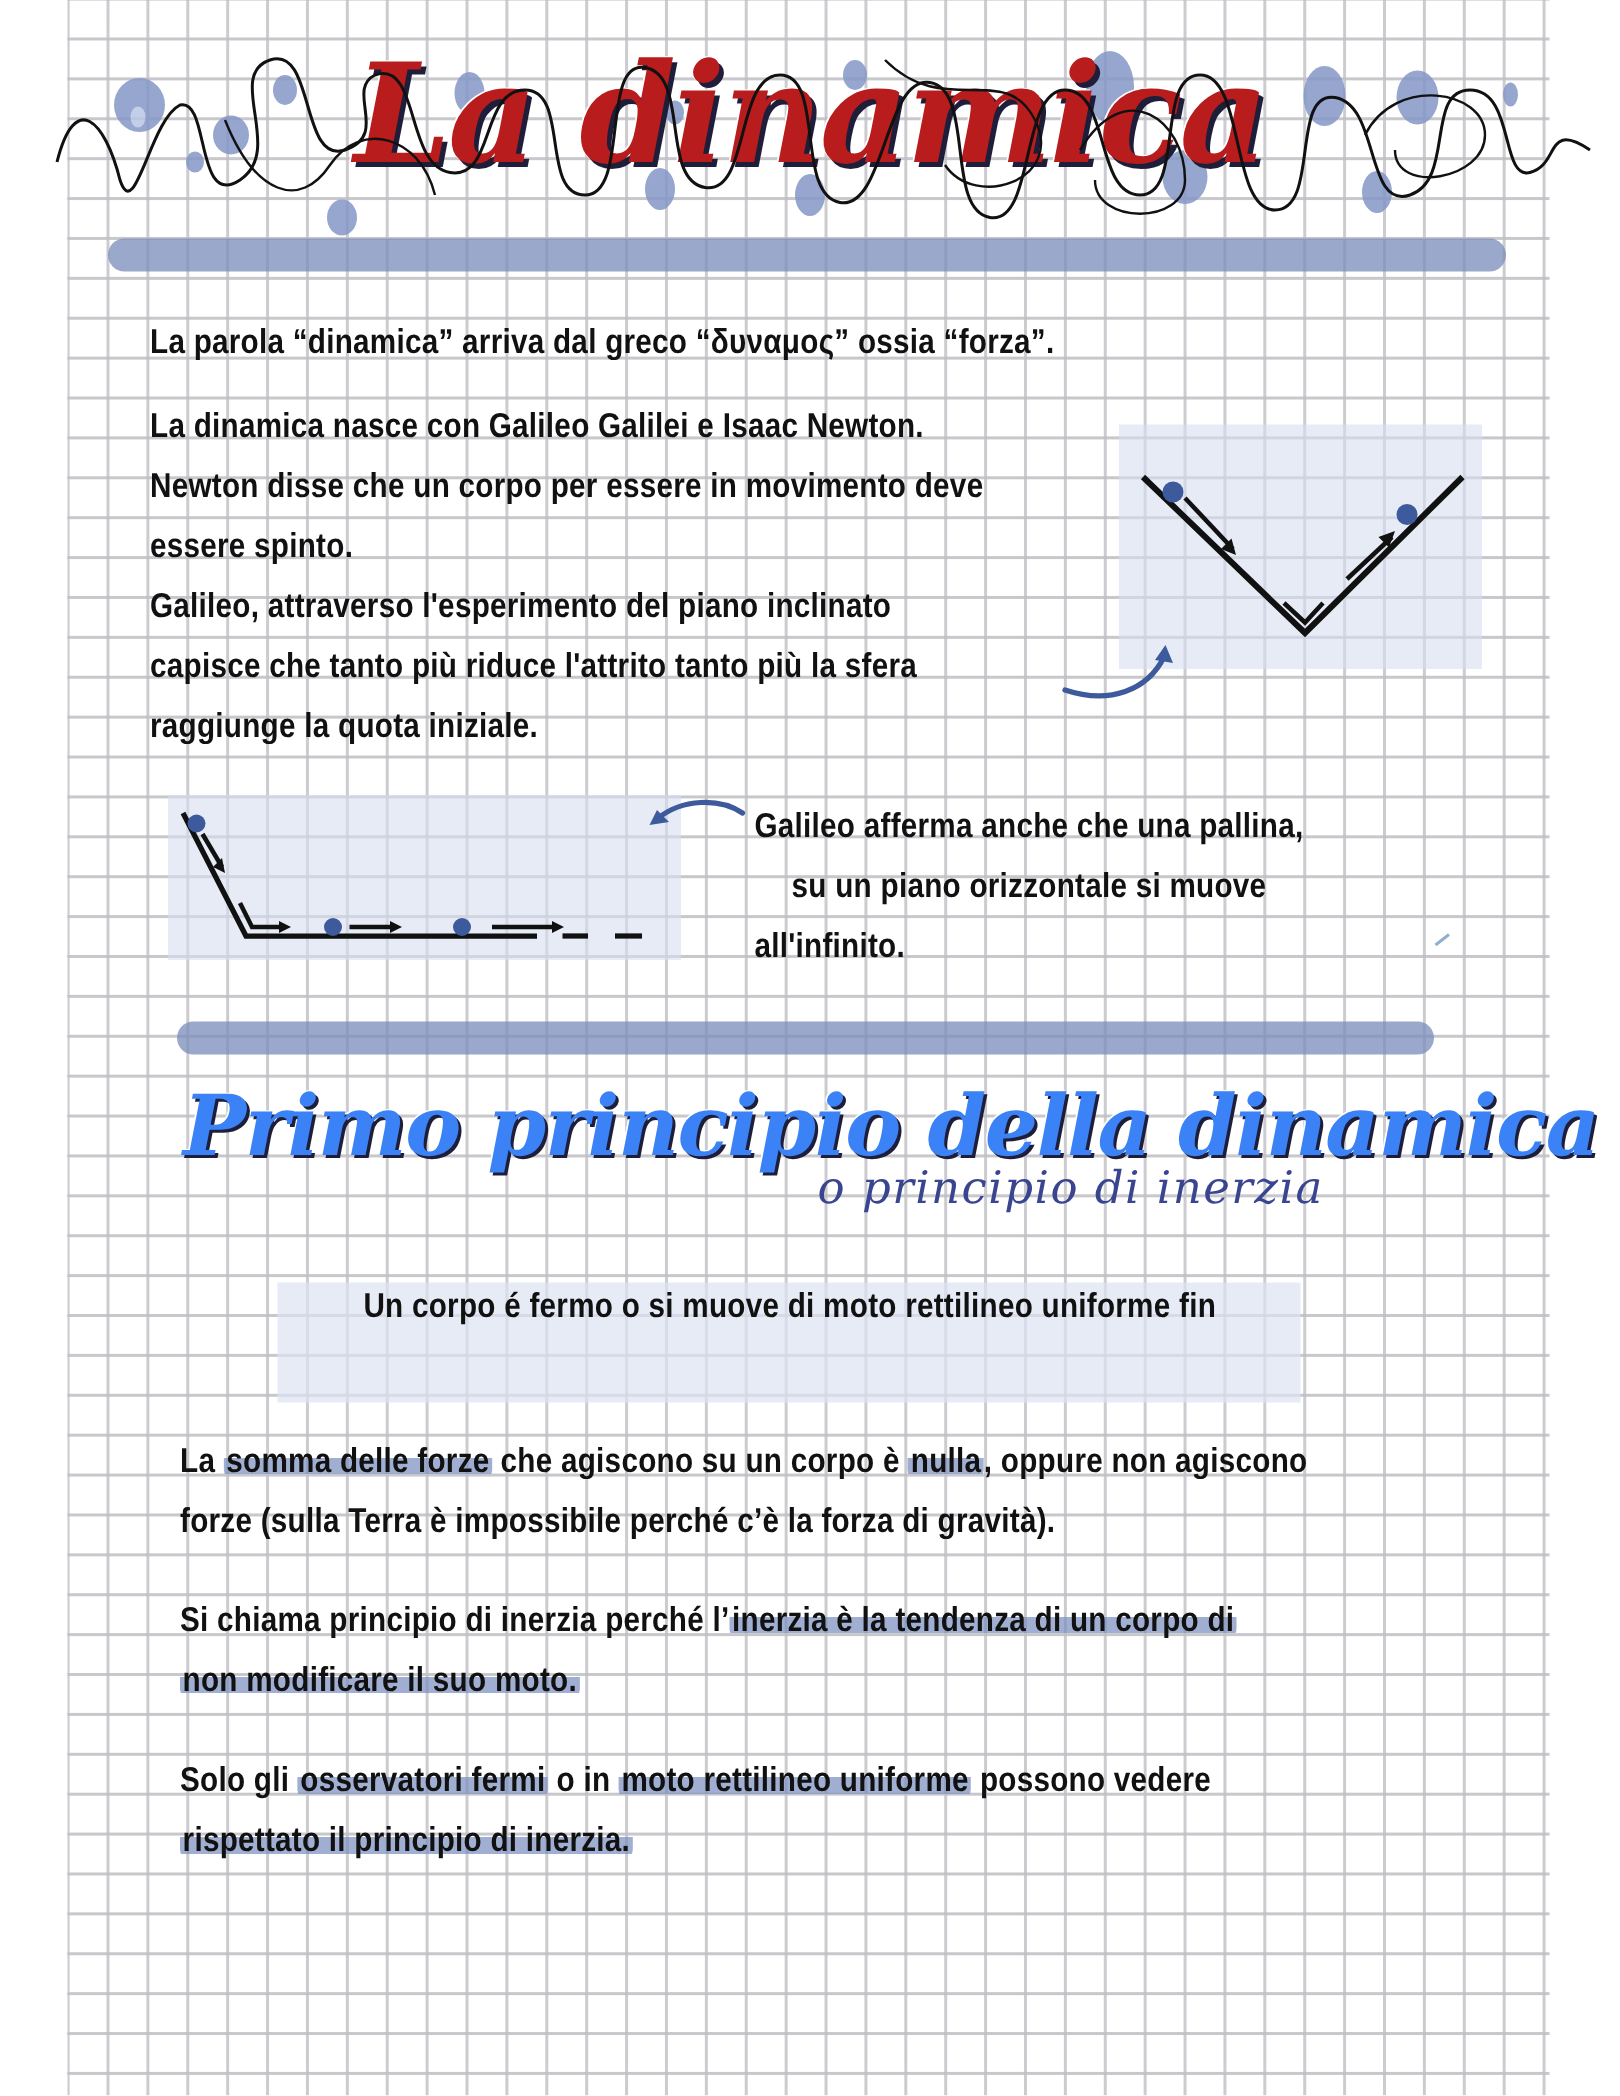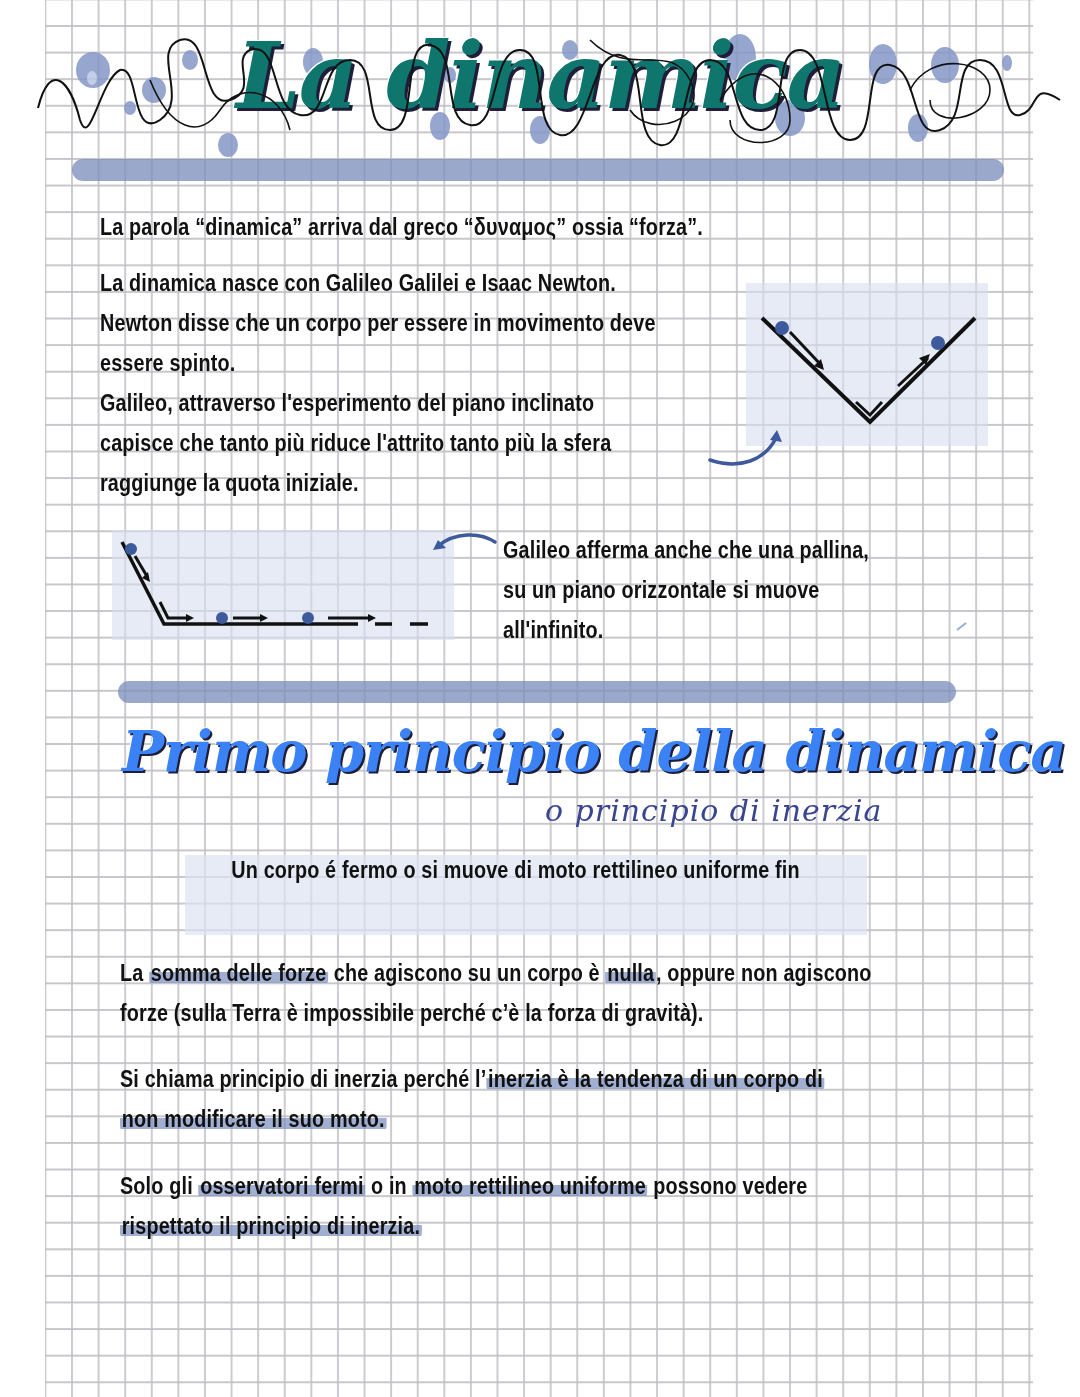--- a/index.html
+++ b/index.html
@@ -17,21 +17,21 @@
     background-position: 0 25px, 26px 0;
   }
   .abs { position: absolute; }
   .bar {
     position: absolute; height: 22px; border-radius: 11px;
     background: rgba(120,140,185,0.75);
   }
   .title-main {
     position: absolute; left: 0; width: 1080px; top: 22px; text-align: center;
     font-family: "DejaVu Serif", serif; font-style: italic; font-weight: bold;
-    font-size: 92px; letter-spacing: -2px; color: #0f766e;
+    font-size: 92px; letter-spacing: -2px; color: #b91c1c;
     text-shadow: 3px 3px 0 #1e1e3a, -1px -1px 0 #ffffff;
     z-index: 3;
   }
   .scribble { position: absolute; left: 30px; top: 20px; z-index: 4; pointer-events: none; }
   .bubbles { position: absolute; left: 0; top: 0; z-index: 2; }
   .hand {
     font-family: "Liberation Sans Narrow", "Liberation Sans", sans-serif;
     font-weight: bold; color: #111111; font-size: 23px; letter-spacing: 0.2px;
     transform: scaleX(0.86); transform-origin: left top; white-space: nowrap;
   }
@@ -43,23 +43,23 @@
   .h2 {
     position: absolute; left: 122px; top: 718px; width: 840px;
     font-family: "DejaVu Serif", serif; font-style: italic; font-weight: bold;
     font-size: 56px; color: #3b82f6; letter-spacing: -1px;
     text-shadow: 2px 2px 0 #1e1e3a, -1px -1px 0 #ffffff; white-space: nowrap;
     z-index: 3;
   }
   .sub {
     position: absolute; left: 545px; top: 775px;
     font-family: "DejaVu Serif", serif; font-style: italic; font-size: 30px;
-    color: #3a4590; white-space: nowrap; letter-spacing: 1px; margin-top: 18px;
+    color: #3a4590; white-space: nowrap; letter-spacing: 1px;
   }
-  .center-box { text-align: left; }
+  .center-box { text-align: center; }
 </style>
 </head>
 <body>
 
 <div class="grid"></div>
 
 <svg class="bubbles" width="1080" height="160">
   <g fill="#8497c7" opacity="0.85">
     <ellipse cx="93" cy="70" rx="17" ry="18"></ellipse>
     <ellipse cx="92" cy="78" rx="5" ry="7" fill="#b9c6e4"></ellipse>
@@ -128,21 +128,21 @@
   <polygon points="168,98 160,94 160,102" fill="#111"></polygon>
   <line x1="228" y1="98" x2="272" y2="98" stroke="#111" stroke-width="3"></line>
   <polygon points="276,98 268,94 268,102" fill="#111"></polygon>
   <circle cx="31" cy="29" r="6" fill="#3d5a9c"></circle>
   <circle cx="122" cy="98" r="6" fill="#3d5a9c"></circle>
   <circle cx="208" cy="98" r="6" fill="#3d5a9c"></circle>
   <path d="M395,22 C380,12 355,12 338,26" fill="none" stroke="#3d5a9c" stroke-width="3.5" stroke-linecap="round"></path>
   <polygon points="333,30 346,28 338,20" fill="#3d5a9c"></polygon>
 </svg>
 
-<div class="abs" style="left:503px; top:537px;">
+<div class="abs" style="left:503px; top:537px;text-align:center;">
   <div class="hand" style="height:40px;">Galileo afferma anche che una pallina,</div>
   <div class="hand" style="height:40px;">su un piano orizzontale si muove</div>
   <div class="hand" style="height:40px;"></div>
 </div>
 <div class="abs hand" style="left:503px; top:617px;">all'infinito.</div>
 
 <svg class="abs" style="left:955px; top:620px;" width="14" height="12">
   <line x1="2" y1="10" x2="11" y2="3" stroke="#8fb0d0" stroke-width="2"></line>
 </svg>
 

